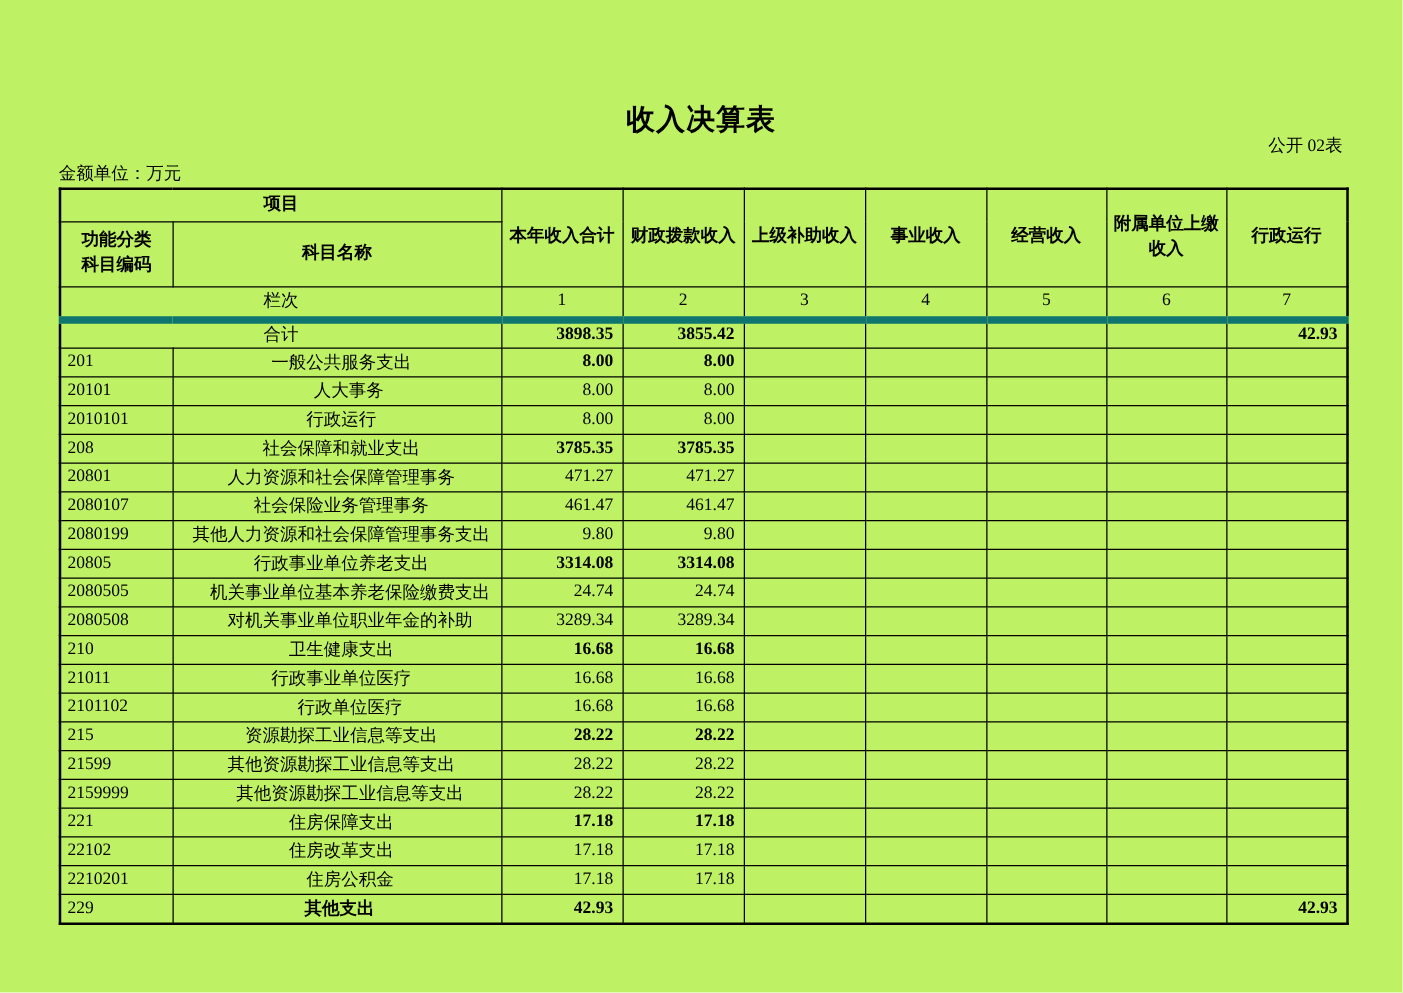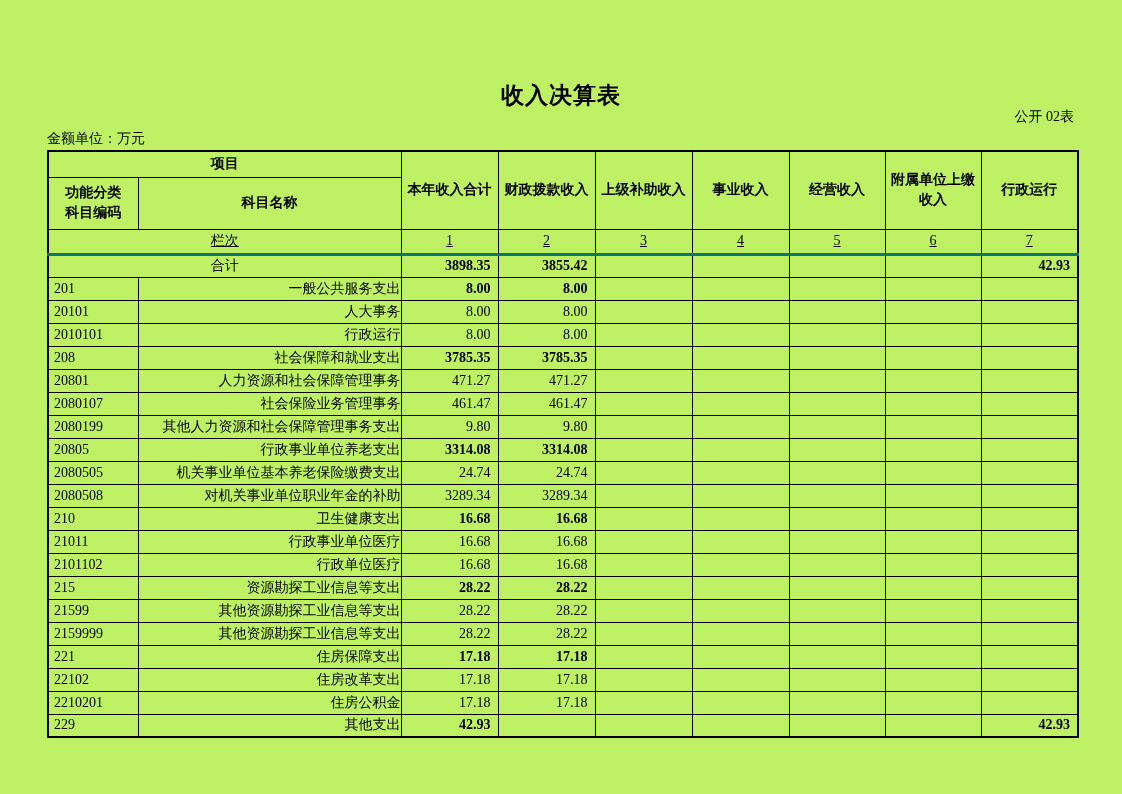--- a/index.html
+++ b/index.html
@@ -35,24 +35,24 @@
   th,td{
     border:1px solid #000;
     padding:0;
     overflow:hidden;
     white-space:nowrap;
     vertical-align:middle;
   }
   thead th{font-weight:bold;text-align:center;white-space:normal;line-height:1.45;margin-left:35px;}
   .r-project{height:26px;}
   .r-subhead{height:52px;}
-  .r-lanci td{height:23px;text-align:center;border-bottom:3px solid #0f766e;text-decoration:underline;}
+  .r-lanci td{height:23px;text-align:center;border-bottom:6px solid #0f766e;}
   tbody tr{height:23px;}
   td.code{text-align:left;padding-left:5px;font-weight:normal;}
-  td.name{text-align:right;padding-left:7px;}
+  td.name{text-align:center;padding-left:7px;}
   td.num{text-align:right;padding-right:7px;}
   td.center{text-align:center;}
   .b{font-weight:bold;}
 </style>
 </head>
 <body>
 
 <div class="page">
 
   <div class="title">收入决算表</div>
@@ -320,21 +320,21 @@
           <td class="num">17.18</td>
           <td class="num">17.18</td>
           <td class="num"></td>
           <td class="num"></td>
           <td class="num"></td>
           <td class="num"></td>
           <td class="num"></td>
         </tr>
         <tr>
           <td class="code b">229</td>
-          <td class="name" style="padding-left: 4px;">其他支出</td>
+          <td class="name" style="padding-left: 4px; font-weight: bold;">其他支出</td>
           <td class="num b">42.93</td>
           <td class="num b"></td>
           <td class="num b"></td>
           <td class="num b"></td>
           <td class="num b"></td>
           <td class="num b"></td>
           <td class="num b">42.93</td>
         </tr>
       </tbody>
   </table>

